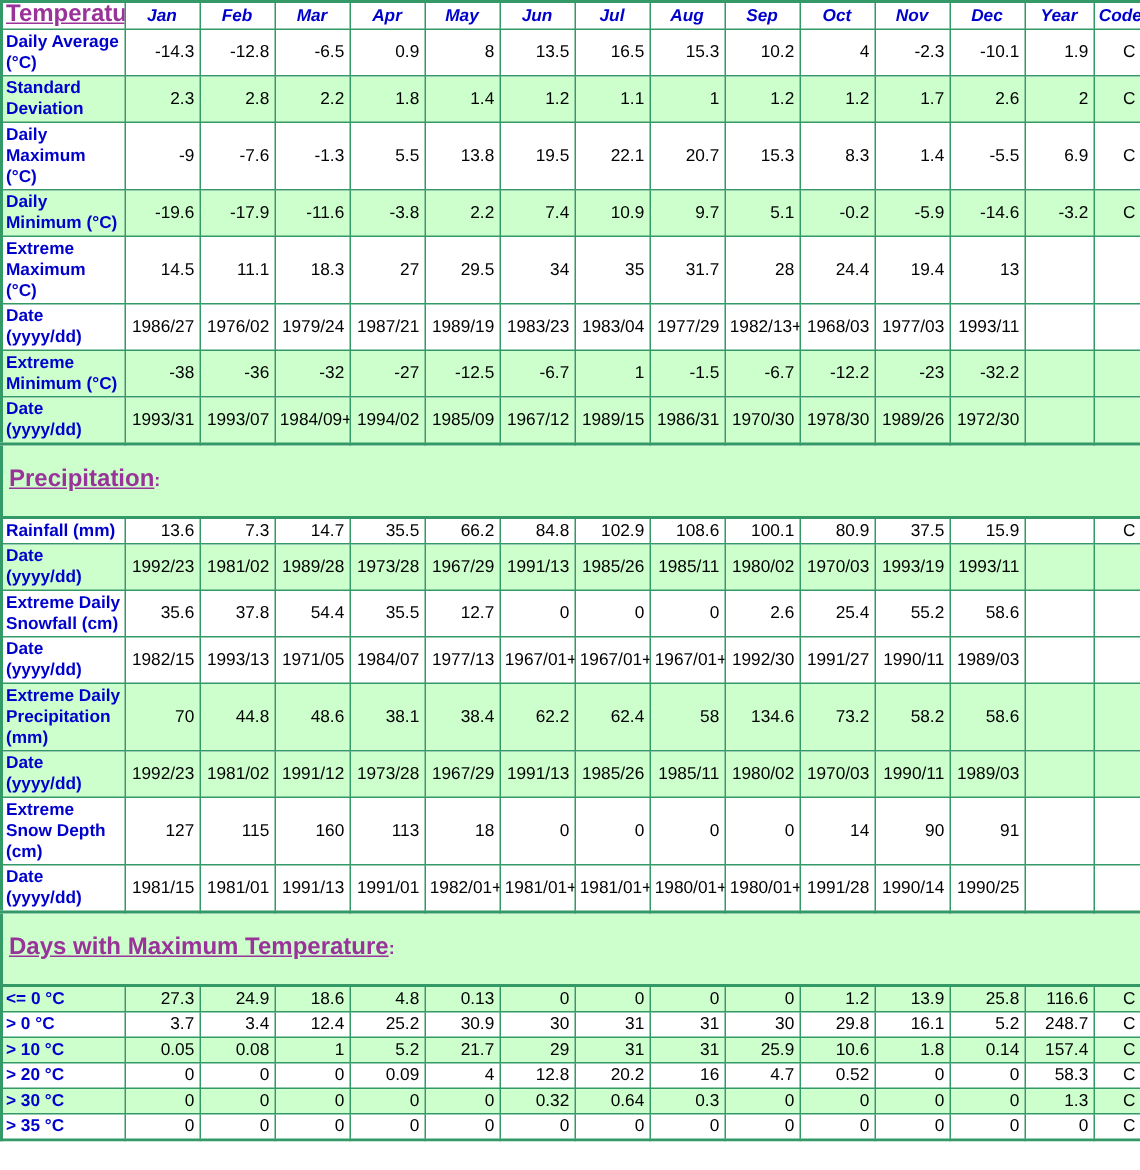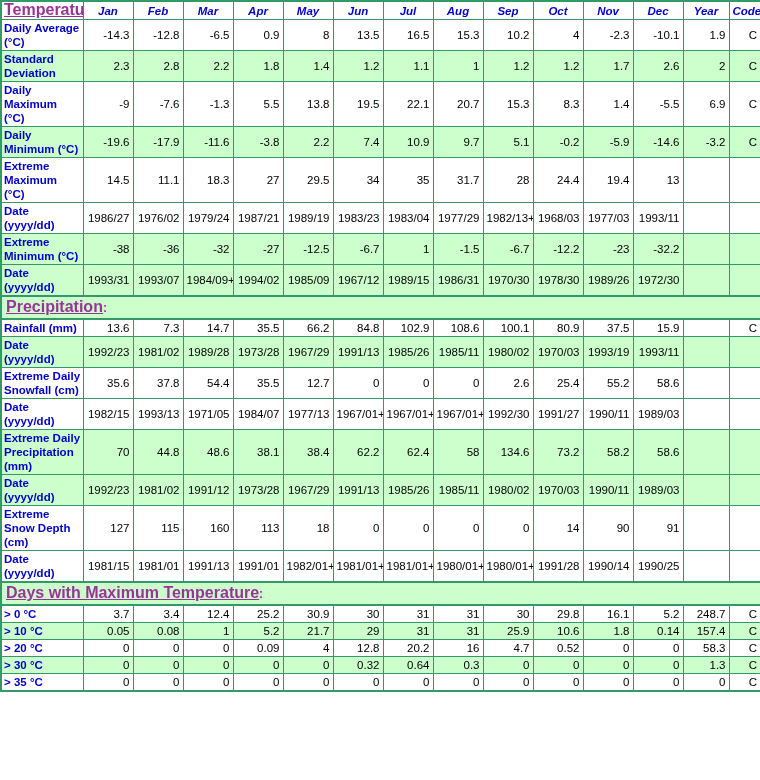--- a/index.html
+++ b/index.html
@@ -9,21 +9,21 @@
   col.c-month { width:50px; }
   col.c-year  { width:46px; }
   col.c-code  { width:32px; }
   td { border:1px solid #339966; padding:1px 3px; vertical-align:middle; overflow:hidden; }
   td.white { background:#FFFFFF; }
   td.green { background:#CCFFCC; }
   td.label-cell { color:#0000CC; font-weight:bold; text-align:left; padding:1px 2px; line-height:14px; }
   td.col-header { color:#0000CC; font-weight:bold; text-align:center;font-style:italic; }
   td.num { text-align:right; white-space:nowrap; line-height:14px; }
   td.bold-val { font-weight:normal; }
-  td.section-cell { background:#CCFFCC; border-top:2px solid #339966; border-bottom:2px solid #339966; padding:2px 4px; line-height:15px;margin-left:12px; }
+  td.section-cell { background:#CCFFCC; border-top:2px solid #339966; border-bottom:2px solid #339966; padding:15px 4px; line-height:15px;margin-left:12px; }
   .section-link { color:#993399; font-weight:bold; text-decoration:underline; cursor:pointer; font-size:16px; }
   .section-colon { color:#993399; font-weight:bold; text-decoration:none; font-size:12px; }
 </style>
 </head>
 <body>
 
 <table class="climate">
   <colgroup>
     <col class="c-label">
     <col class="c-month">
@@ -331,20 +331,37 @@
         <td class="white num">1991/28</td>
         <td class="white num">1990/14</td>
         <td class="white num">1990/25</td>
         <td class="white num"></td>
         <td class="white num"></td>
       </tr>
       <tr>
         <td class="section-cell" colspan="15"><span class="section-link">Days with Maximum Temperature</span><span class="section-colon">:</span></td>
       </tr>
       <tr>
+        <td class="green label-cell">&lt;= 0 °C</td>
+        <td class="green num">27.3</td>
+        <td class="green num">24.9</td>
+        <td class="green num">18.6</td>
+        <td class="green num">4.8</td>
+        <td class="green num">0.13</td>
+        <td class="green num">0</td>
+        <td class="green num">0</td>
+        <td class="green num">0</td>
+        <td class="green num">0</td>
+        <td class="green num">1.2</td>
+        <td class="green num">13.9</td>
+        <td class="green num">25.8</td>
+        <td class="green num">116.6</td>
+        <td class="green num">C</td>
+      </tr>
+      <tr>
         <td class="white label-cell">&gt; 0 °C</td>
         <td class="white num">3.7</td>
         <td class="white num">3.4</td>
         <td class="white num">12.4</td>
         <td class="white num">25.2</td>
         <td class="white num">30.9</td>
         <td class="white num">30</td>
         <td class="white num">31</td>
         <td class="white num">31</td>
         <td class="white num">30</td>

